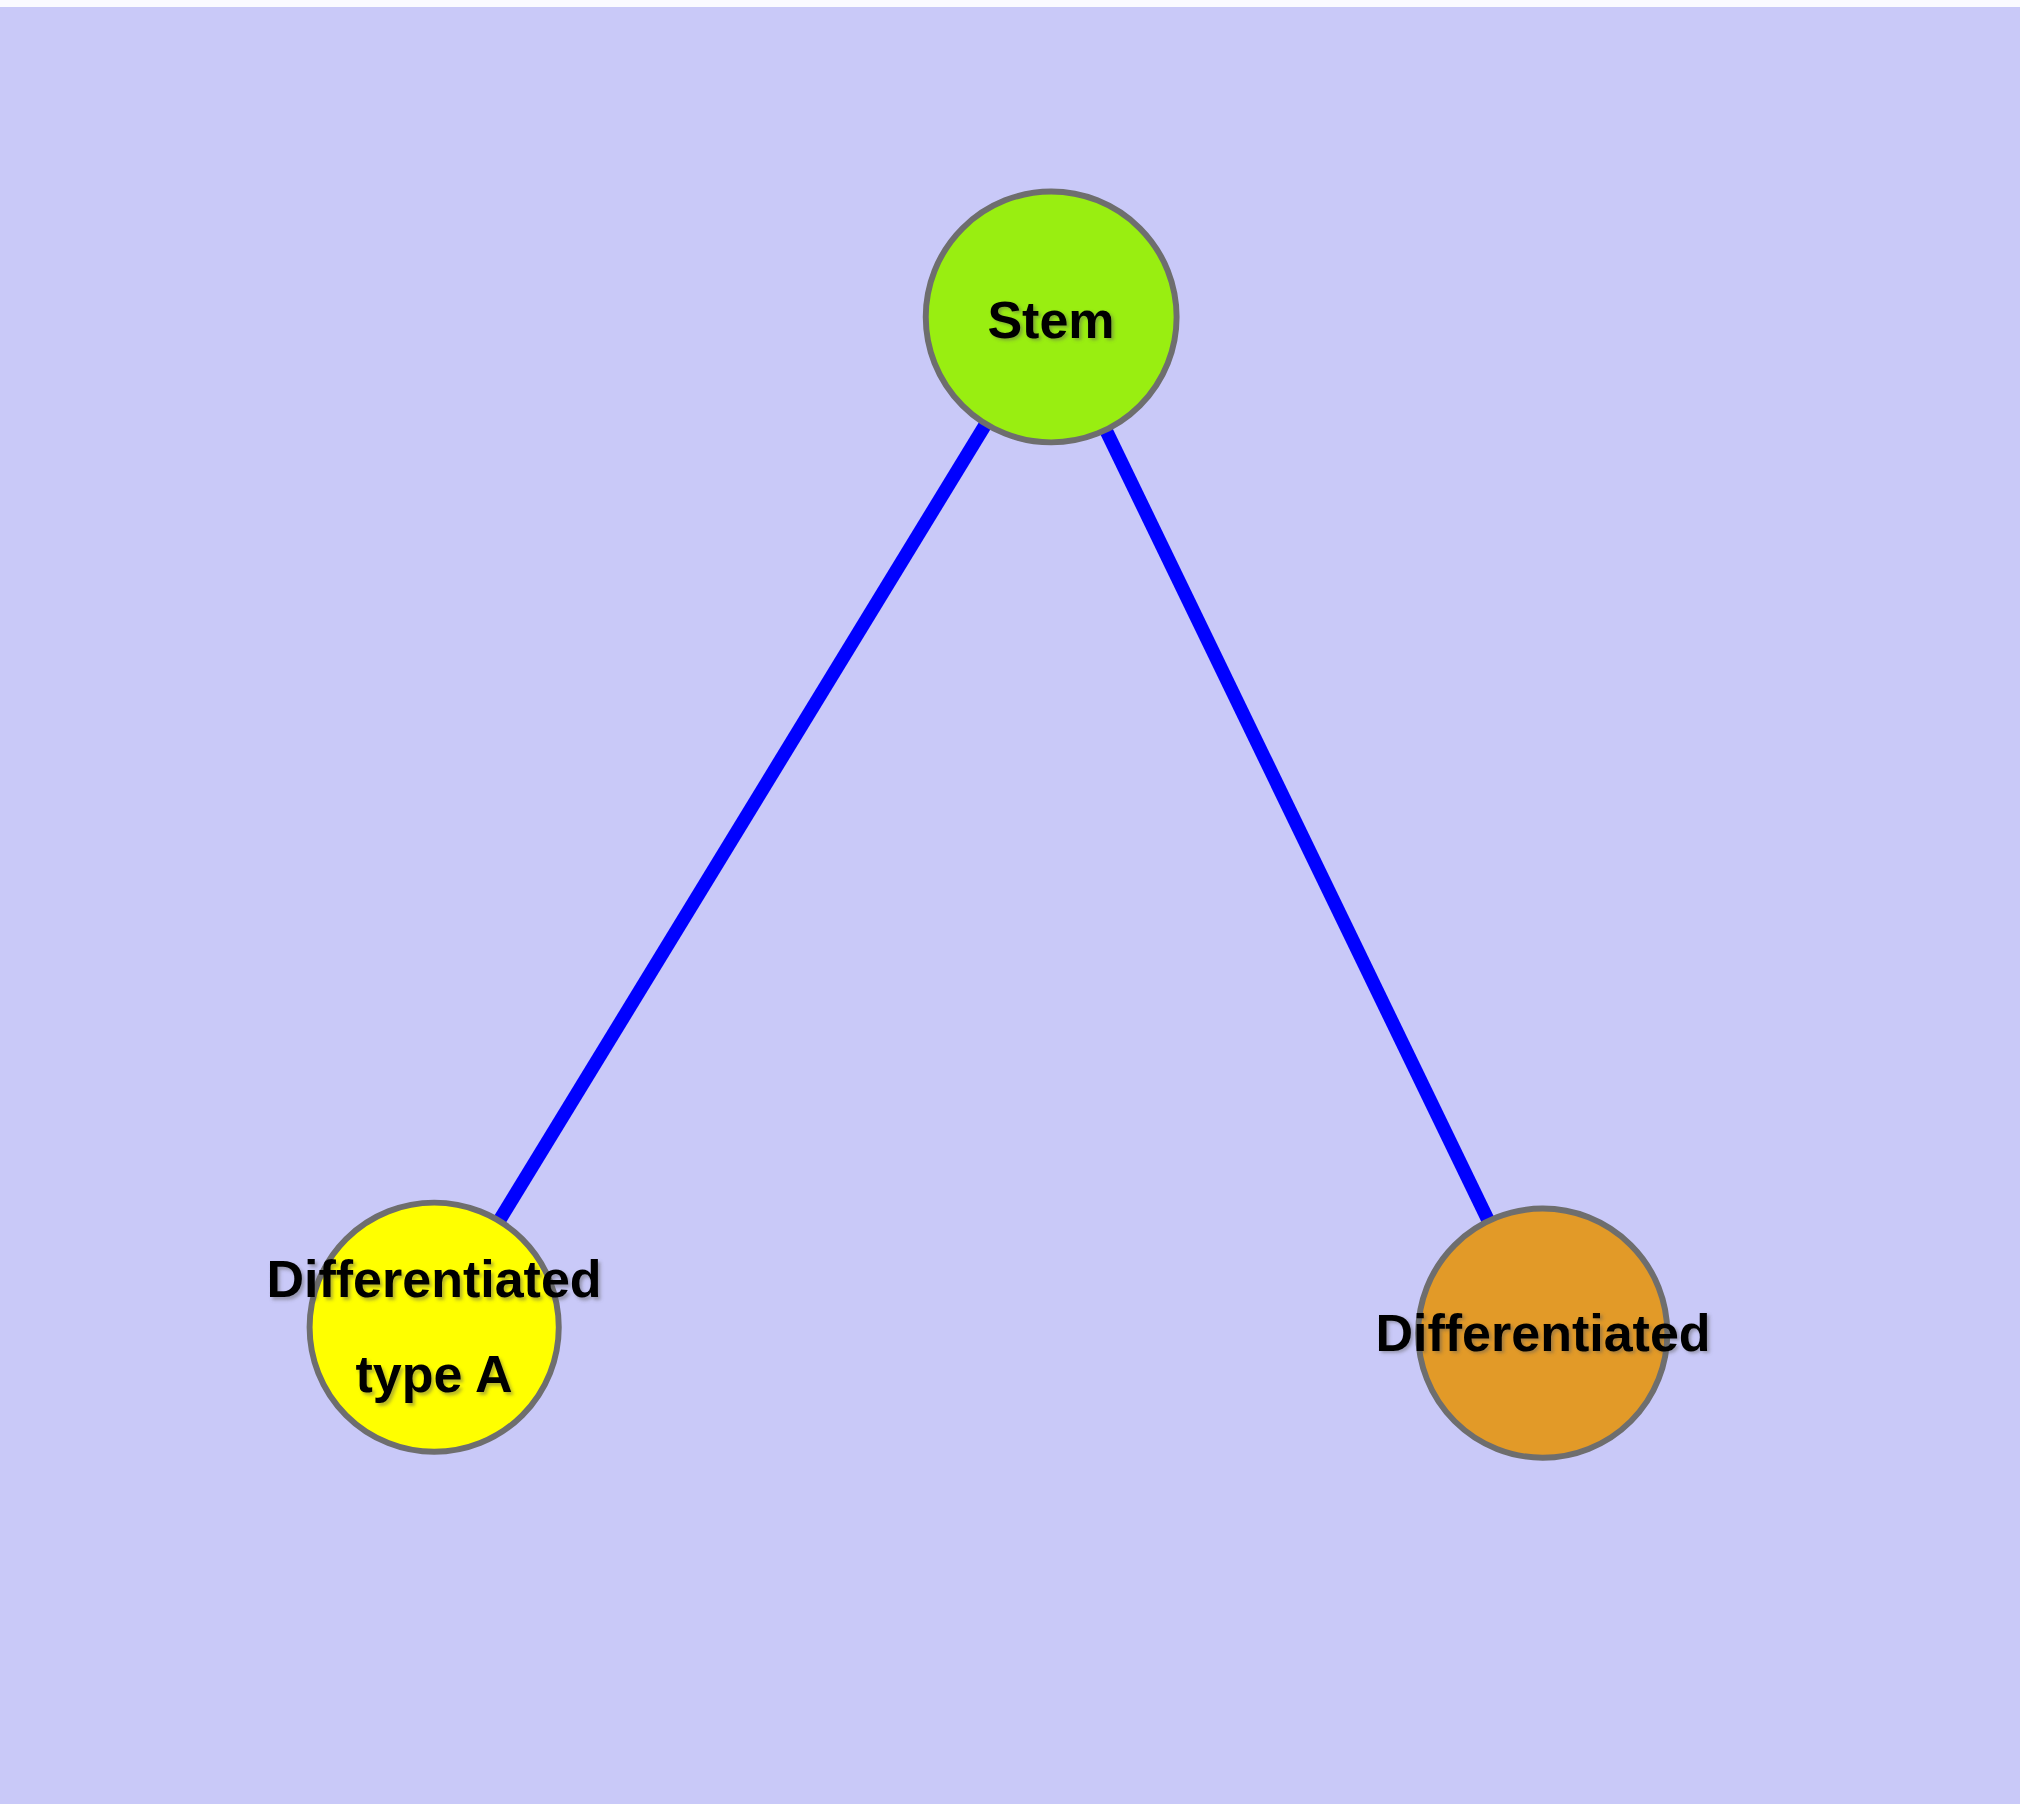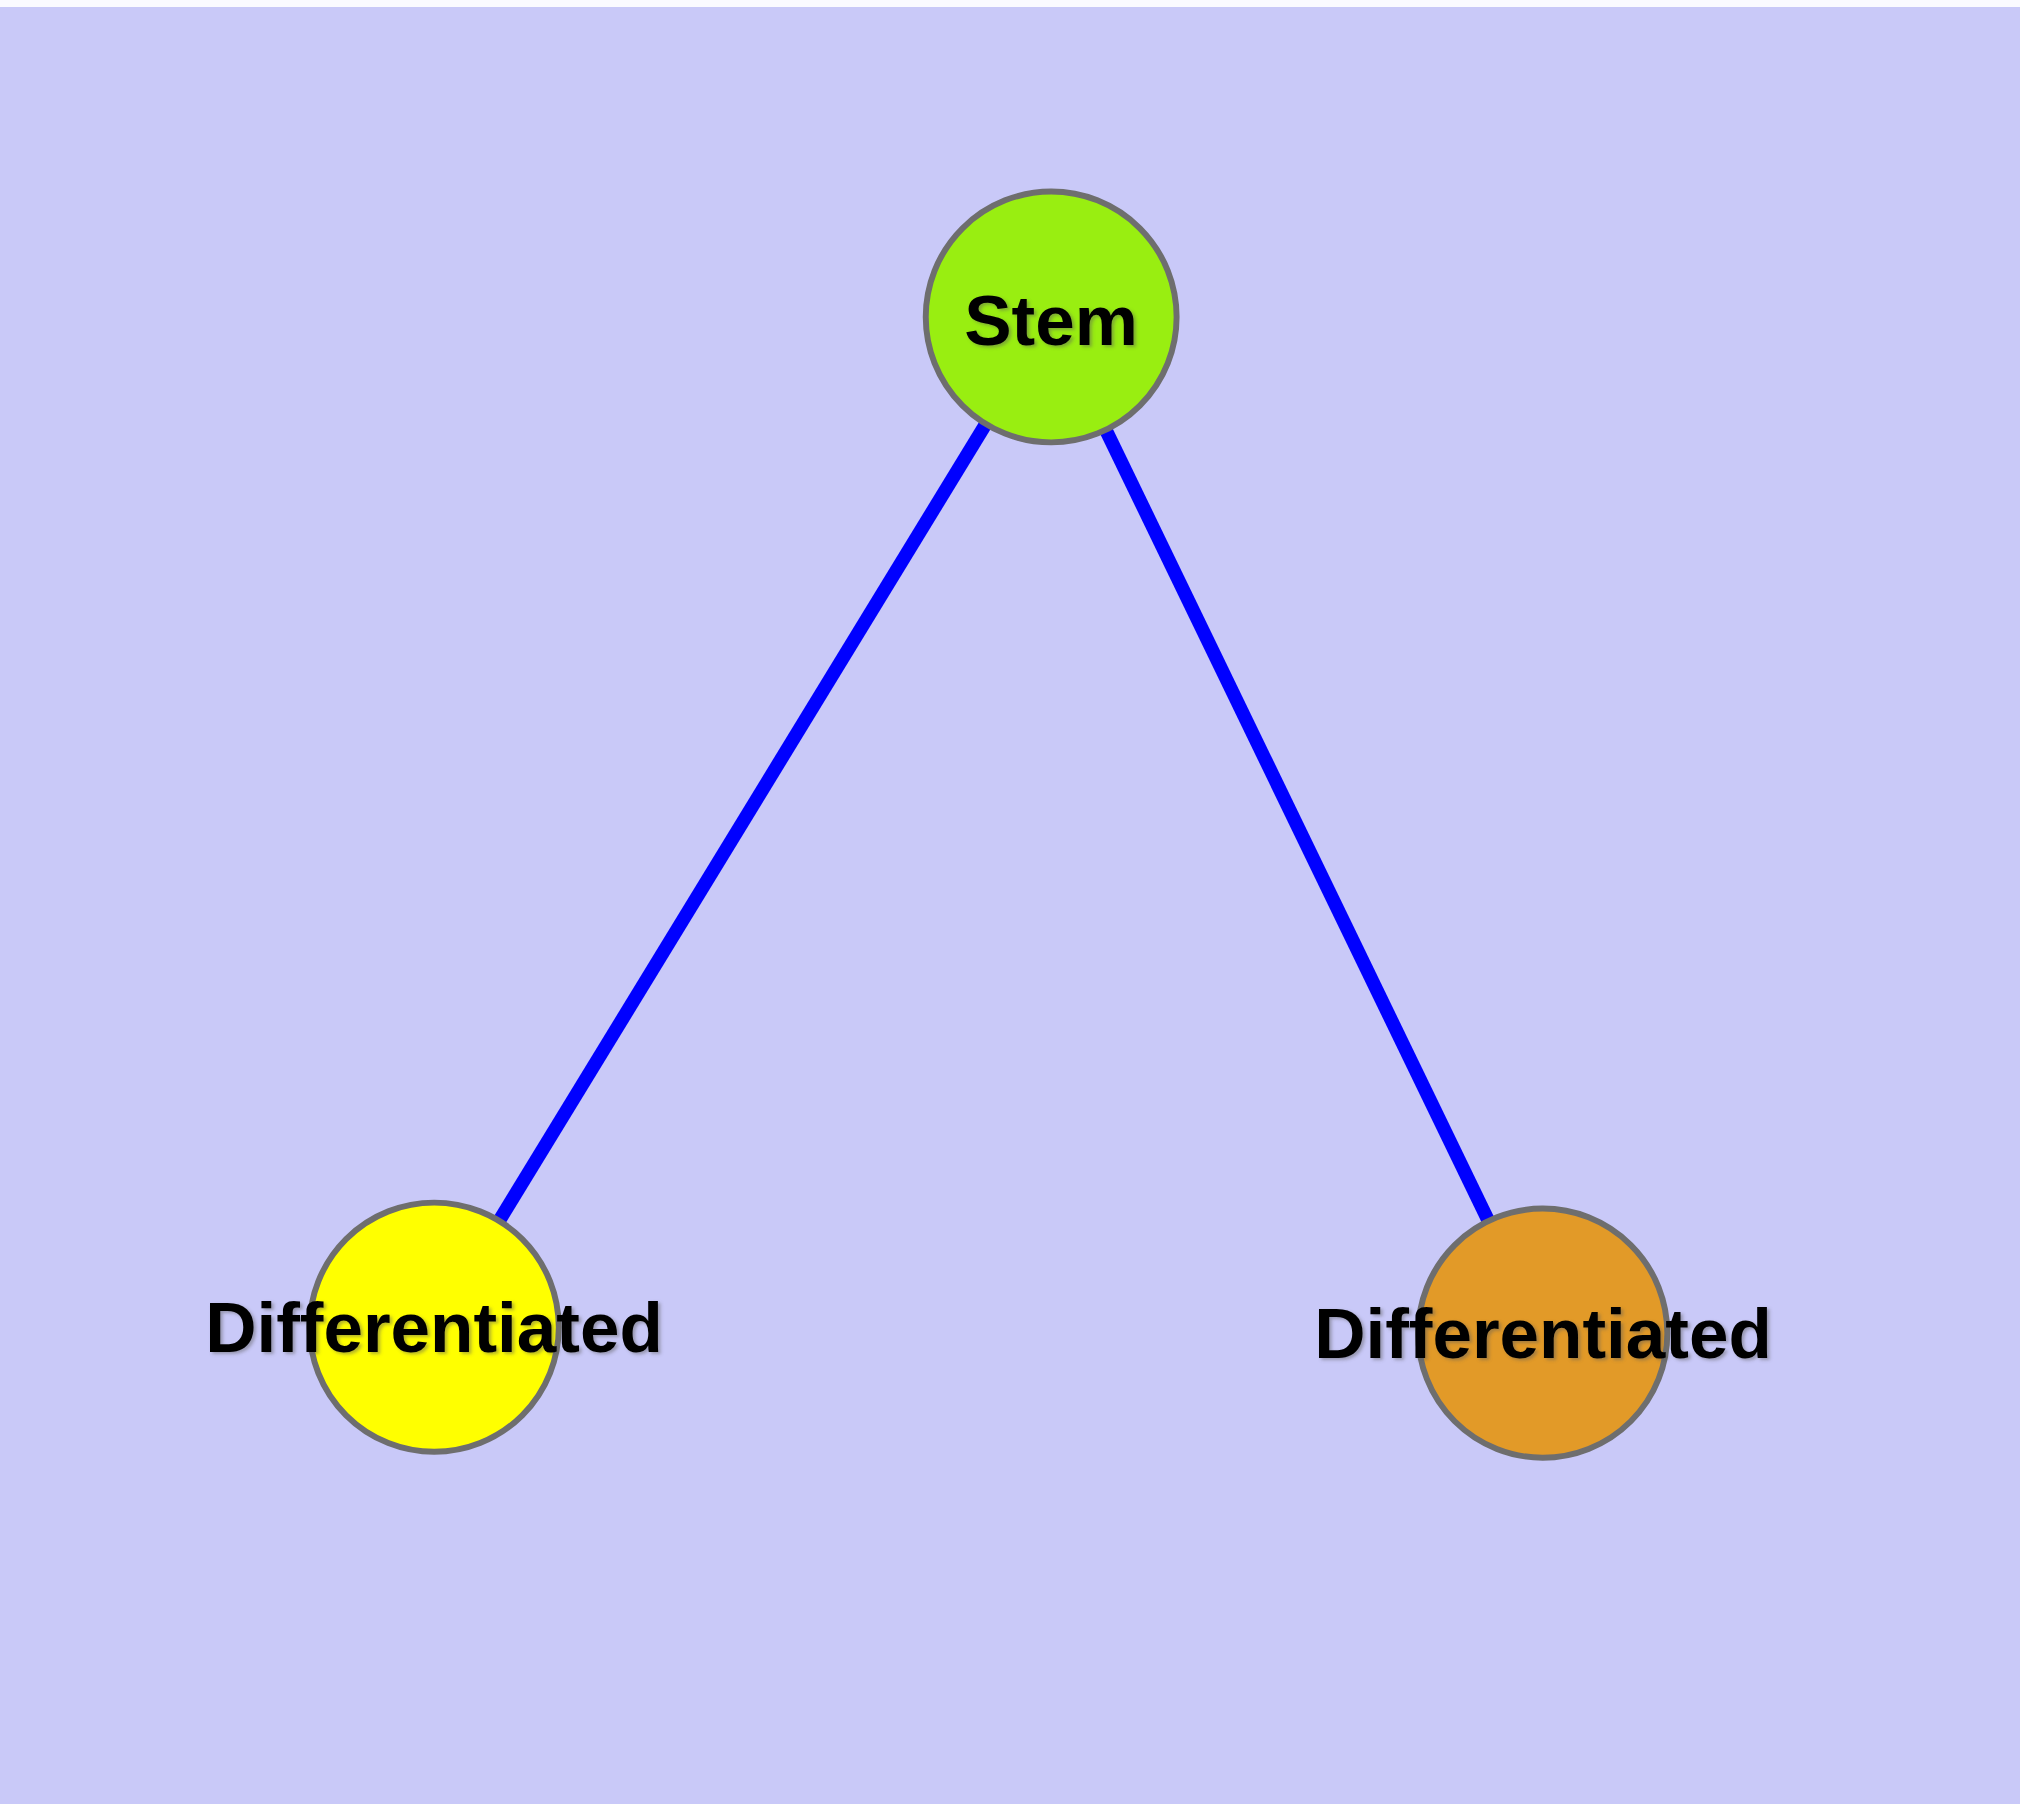--- a/index.html
+++ b/index.html
@@ -43,21 +43,21 @@
     width: 2021px;
     height: 1812px;
   }
 
   .label {
     position: absolute;
     transform: translate(-50%, -50%);
     text-align: center;
     color: #000000;
     font-weight: bold;
-    font-size: 71px;
+    font-size: 52px;
     line-height: 95px;
     white-space: nowrap;
     text-shadow: 2.5px 2.5px 3.4px rgba(90, 90, 90, 0.45);
   }
   .label-stem   { left: 1051px; top: 320px; }
   .label-type-a { left: 434px;  top: 1327px; }
   .label-type-b { left: 1543px; top: 1333px; }
 </style>
 </head>
 <body>
@@ -77,20 +77,21 @@
     <circle cx="512" cy="1566" r="147" stroke="#6e6e6e" stroke-width="7" fill="#ffff00"></circle>
     <circle cx="1820" cy="1573" r="147" stroke="#6e6e6e" stroke-width="7" fill="#e29a28"></circle>
   </svg>
 
   <div class="label label-stem">
     <div>Stem</div>
   </div>
 
   <div class="label label-type-a">
     <div>Differentiated</div>
+    <div>type A</div>
   </div>
 
   <div class="label label-type-b">
     <div>Differentiated</div>
   </div>
 
 </div>
 
 
 </body></html>

